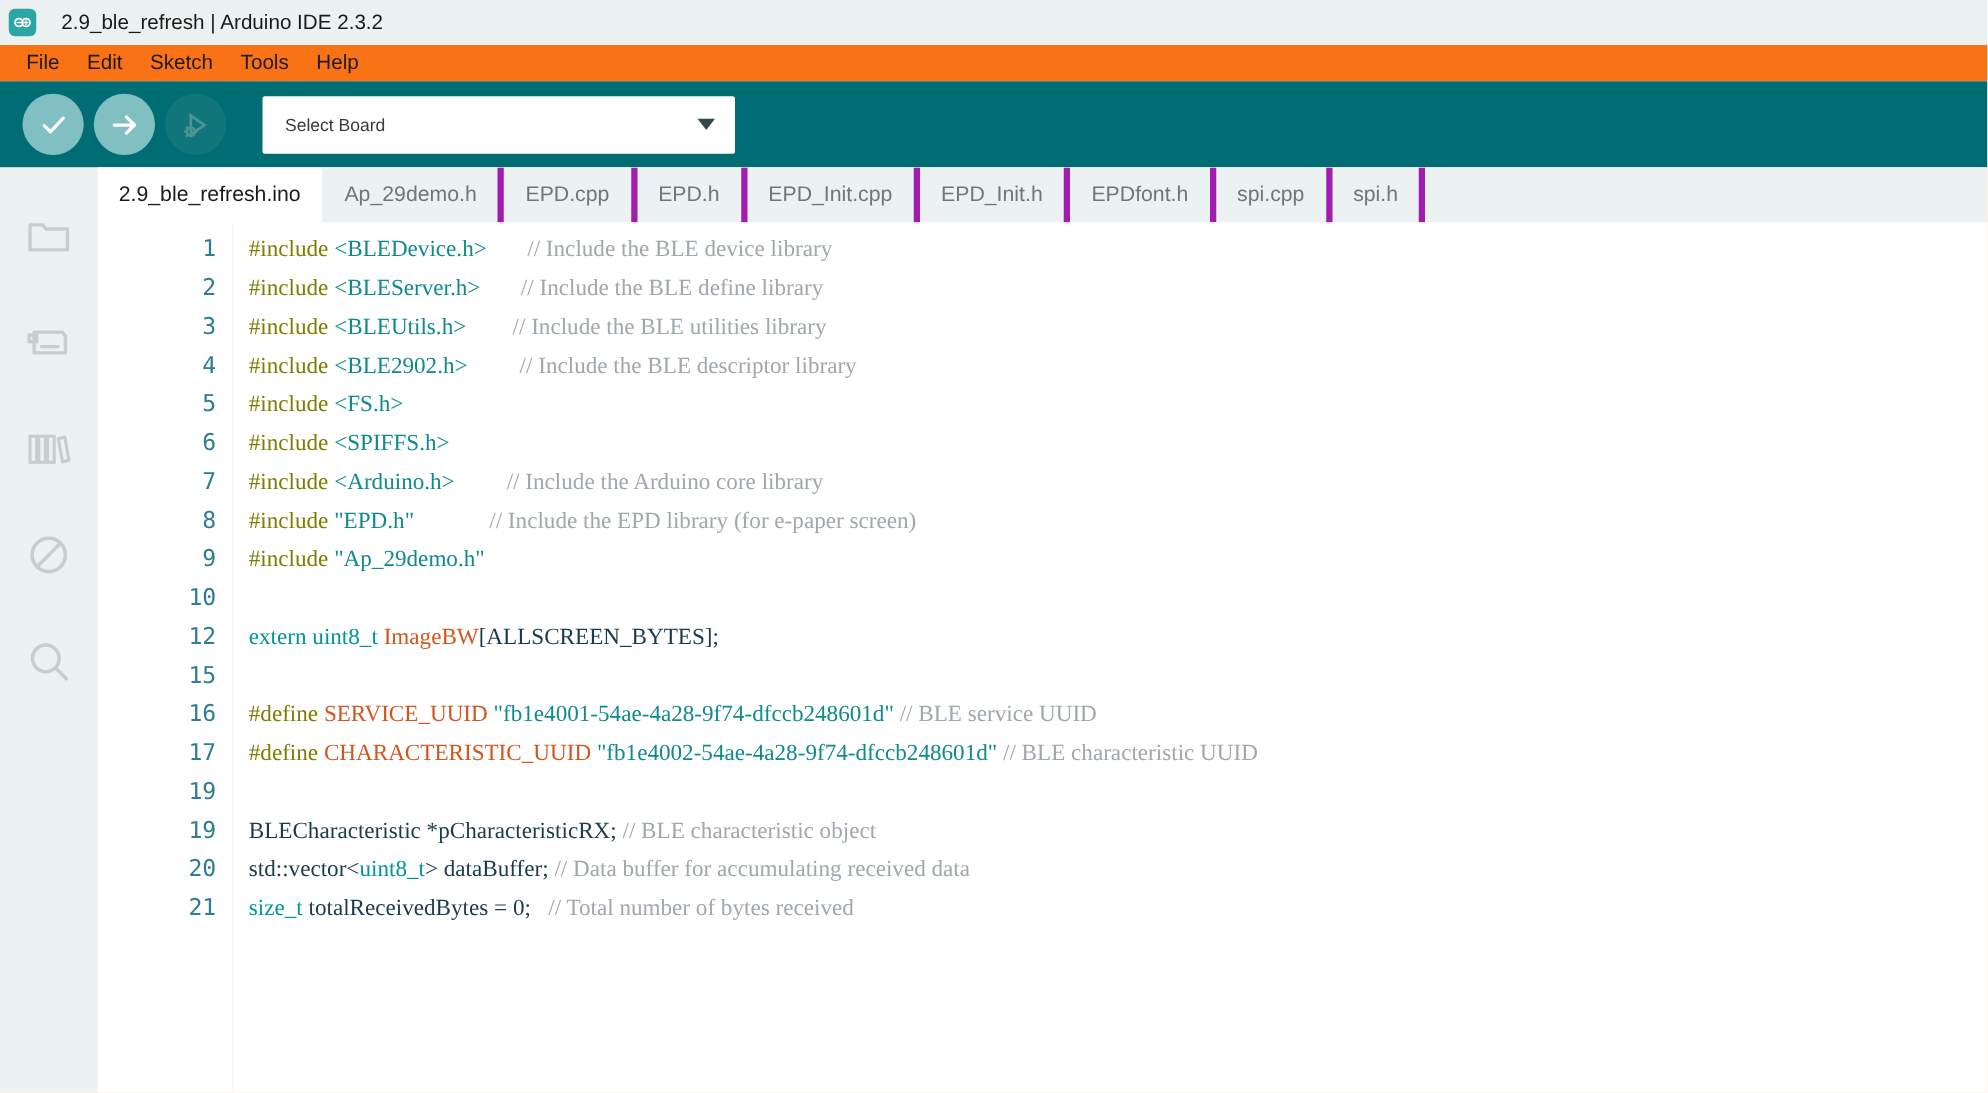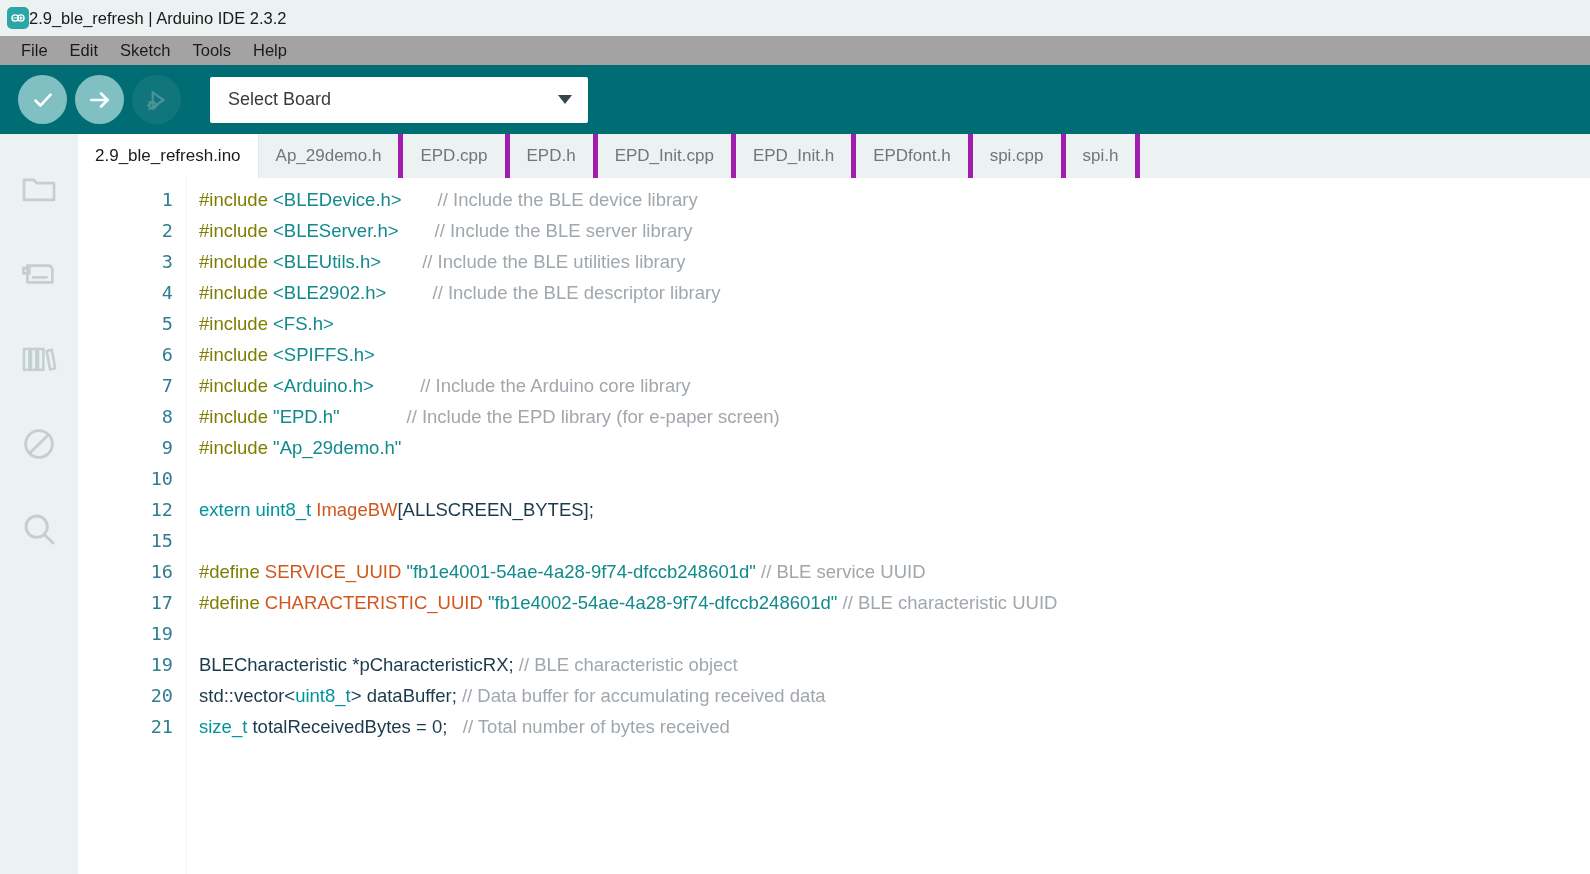--- a/index.html
+++ b/index.html
@@ -32,31 +32,31 @@
   }
   .app-logo {
     width: 22px; height: 22px;
     border-radius: 5px;
     background: #2BA5A5;
     display: flex; align-items: center; justify-content: center;
     flex: 0 0 22px;
   }
   .app-logo svg { display: block; }
   .title-text {
-    margin-left: 0;
+    margin-left: 20px;
     font-size: 16.5px;
     color: #1A1A1A;
     font-family: "Liberation Sans", sans-serif;
     white-space: nowrap;
   }
 
   
   .menubar {
     height: 29px;
-    background: #a3a3a3;
+    background: #f97316;
     display: flex;
     align-items: center;
     padding-left: 10px;
     flex: 0 0 29px;
     text-align: right;
   }
   .menu-item {
     font-size: 16.5px;
     color: #1B1B1B;
     padding: 2px 11px;
@@ -92,21 +92,21 @@
     height: 46px;
     background: #ffffff;
     border-radius: 2px;
     display: flex;
     align-items: center;
     justify-content: space-between;
     padding: 0 16px 0 18px;
     cursor: pointer;
   }
   .board-select-label {
-    font-size: 18px;
+    font-size: 14px;
     color: #3A3A3A;
     font-family: "Liberation Sans", sans-serif;
     white-space: nowrap;
   }
   .caret {
     width: 0; height: 0;
     border-left: 7px solid transparent;
     border-right: 7px solid transparent;
     border-top: 9px solid #34474B;
   }
@@ -207,21 +207,21 @@
     top: 0;
     bottom: 0;
     width: 1px;
     background: #F0F4F4;
   }
   .code-text {
     flex: 1 1 auto;
     padding-left: 13px;
     white-space: pre;
     color: #1B3A4B;
-    font-family: Liberation Sans, sans-serif;
+    font-family: Liberation Serif, serif;
   }
 
   
   .t-pre     { color: #7E7D00; }   
   .t-hdr     { color: #118A8C; }   
   .t-str     { color: #118A8C; }   
   .t-com     { color: #A0A7AD; }   
   .t-kw      { color: #00959D; }   
   .t-id      { color: #D2571E; }   
   .t-num     { color: #1B3A4B; }   
@@ -342,21 +342,21 @@
         <div class="tab">EPD_Init.h</div>
         <div class="tab">EPDfont.h</div>
         <div class="tab">spi.cpp</div>
         <div class="tab">spi.h</div>
       </div>
 
       <div class="code-area">
         <div class="gutter-sep"></div>
         <div class="code-rows" id="code-rows">
             <div class="code-row"><div class="gutter">1</div><div class="code-text"><span class="t-pre">#include </span><span class="t-hdr">&lt;BLEDevice.h&gt;</span><span class="t-plain">       </span><span class="t-com">// Include the BLE device library</span></div></div>
-            <div class="code-row"><div class="gutter">2</div><div class="code-text"><span class="t-pre">#include </span><span class="t-hdr">&lt;BLEServer.h&gt;</span><span class="t-plain">       </span><span class="t-com">// Include the BLE server library</span></div></div>
+            <div class="code-row"><div class="gutter">2</div><div class="code-text"><span class="t-pre">#include </span><span class="t-hdr">&lt;BLEServer.h&gt;</span><span class="t-plain">       </span><span class="t-com">// Include the BLE define library</span></div></div>
             <div class="code-row"><div class="gutter">3</div><div class="code-text"><span class="t-pre">#include </span><span class="t-hdr">&lt;BLEUtils.h&gt;</span><span class="t-plain">        </span><span class="t-com">// Include the BLE utilities library</span></div></div>
             <div class="code-row"><div class="gutter">4</div><div class="code-text"><span class="t-pre">#include </span><span class="t-hdr">&lt;BLE2902.h&gt;</span><span class="t-plain">         </span><span class="t-com">// Include the BLE descriptor library</span></div></div>
             <div class="code-row"><div class="gutter">5</div><div class="code-text"><span class="t-pre">#include </span><span class="t-hdr">&lt;FS.h&gt;</span></div></div>
             <div class="code-row"><div class="gutter">6</div><div class="code-text"><span class="t-pre">#include </span><span class="t-hdr">&lt;SPIFFS.h&gt;</span></div></div>
             <div class="code-row"><div class="gutter">7</div><div class="code-text"><span class="t-pre">#include </span><span class="t-hdr">&lt;Arduino.h&gt;</span><span class="t-plain">         </span><span class="t-com">// Include the Arduino core library</span></div></div>
             <div class="code-row"><div class="gutter">8</div><div class="code-text"><span class="t-pre">#include </span><span class="t-str">"EPD.h"</span><span class="t-plain">             </span><span class="t-com">// Include the EPD library (for e-paper screen)</span></div></div>
             <div class="code-row"><div class="gutter">9</div><div class="code-text"><span class="t-pre">#include </span><span class="t-str">"Ap_29demo.h"</span></div></div>
             <div class="code-row"><div class="gutter">10</div><div class="code-text"><span class="t-plain"></span></div></div>
             <div class="code-row"><div class="gutter">12</div><div class="code-text"><span class="t-kw">extern </span><span class="t-kw">uint8_t </span><span class="t-id">ImageBW</span><span class="t-plain">[ALLSCREEN_BYTES];</span></div></div>
             <div class="code-row"><div class="gutter">15</div><div class="code-text"><span class="t-plain"></span></div></div>

